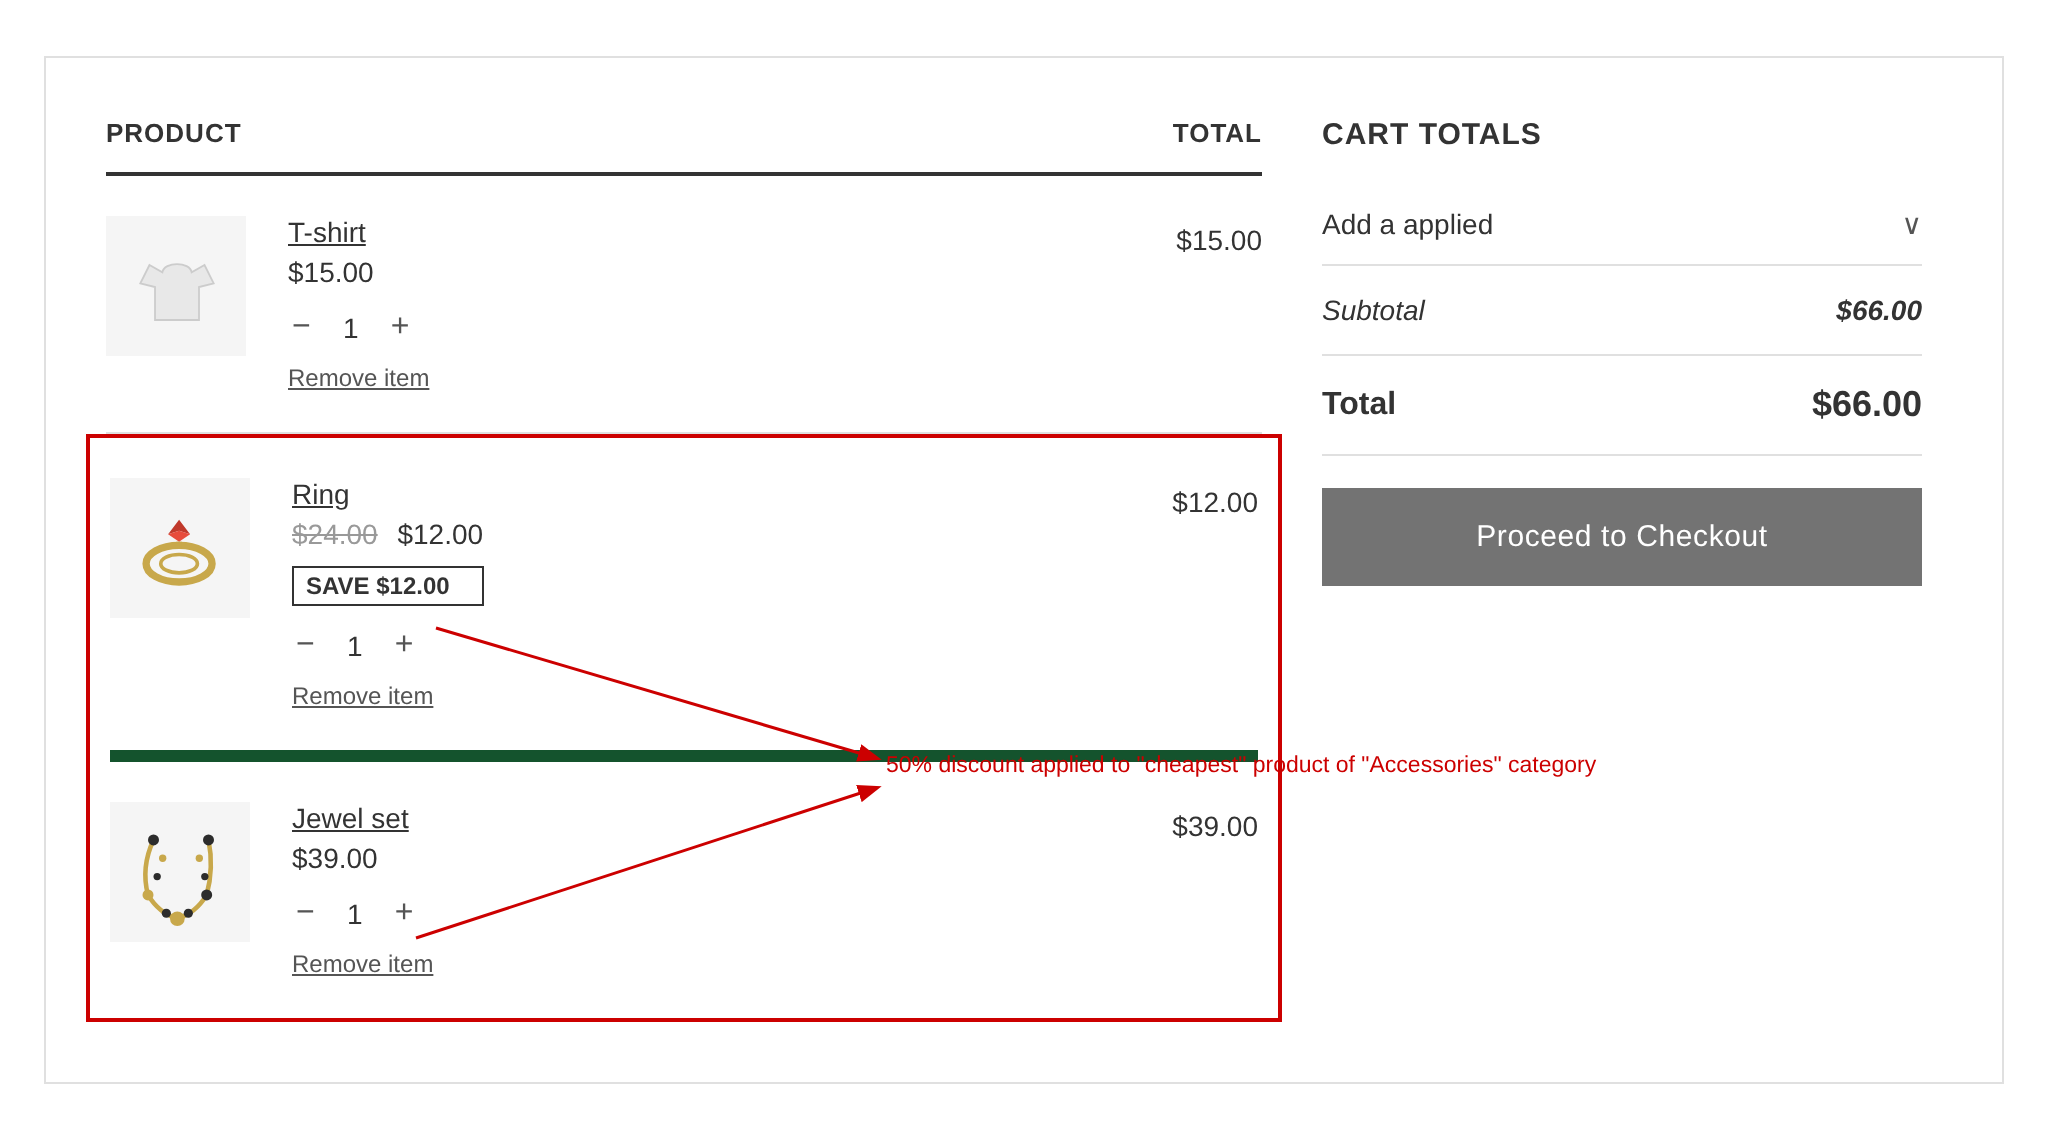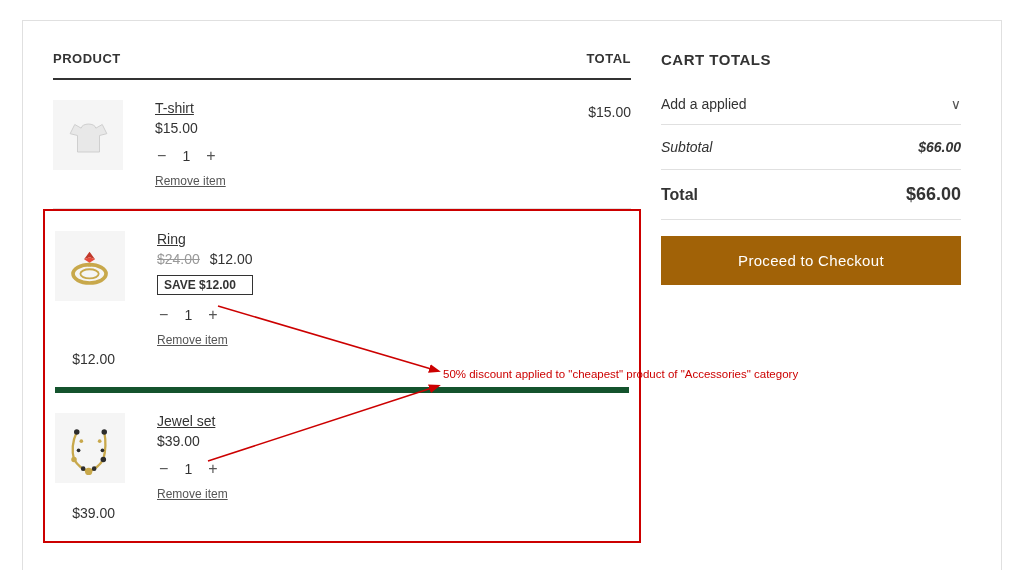--- a/index.html
+++ b/index.html
@@ -57,21 +57,21 @@
     
     .cart-row {
       display: flex;
       align-items: flex-start;
       justify-content: space-between;
       padding: 20px 0;
       border-bottom: 1px solid #e0e0e0;
     }
     .cart-row-product {
       display: flex;
-      gap: 32px;
+      gap: 21px;
       align-items: flex-start;
     }
     .product-image {
       width: 70px;
       height: 70px;
       background: #f5f5f5;
       display: flex;
       align-items: center;
       justify-content: center;
       flex-shrink: 0;
@@ -161,21 +161,20 @@
 
     
     .highlighted-group {
       border: 2px solid #cc0000;
       margin-left: -10px;
       margin-right: -10px;
       padding: 0 10px;
     }
     .highlighted-group .cart-row {
       border-bottom: none;
-      flex-direction: column;
     }
     .highlighted-group .cart-row + .cart-row {
       border-top: 6px solid #14532d;
     }
 
     
     .cart-totals-title {
       font-weight: 700;
       font-size: 15px;
       text-transform: uppercase;
@@ -223,21 +222,21 @@
     }
     .total-row-label {
       font-weight: 700;
       font-size: 16px;
     }
     .total-row-value {
       font-weight: 700;
       font-size: 18px;
     }
     .checkout-btn {
-      background: #a16207;
+      background: #737373;
       color: #fff;
       width: 100%;
       padding: 16px;
       border: none;
       font-size: 15px;
       font-weight: 500;
       cursor: pointer;
       margin-top: 16px;
       letter-spacing: 0.3px;
     }

